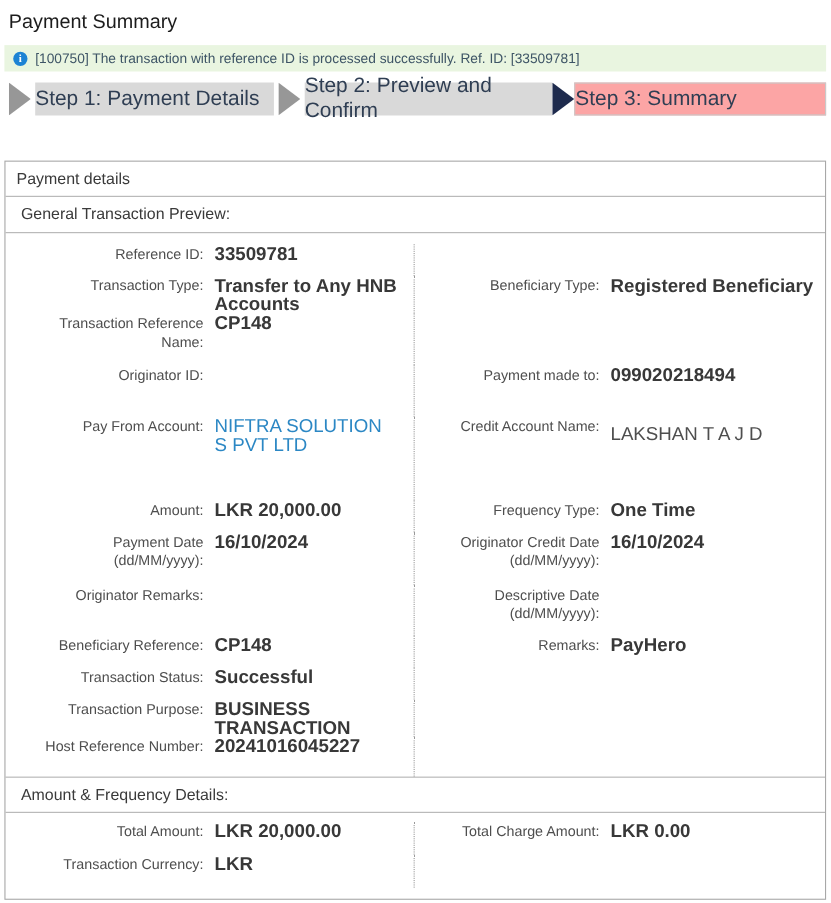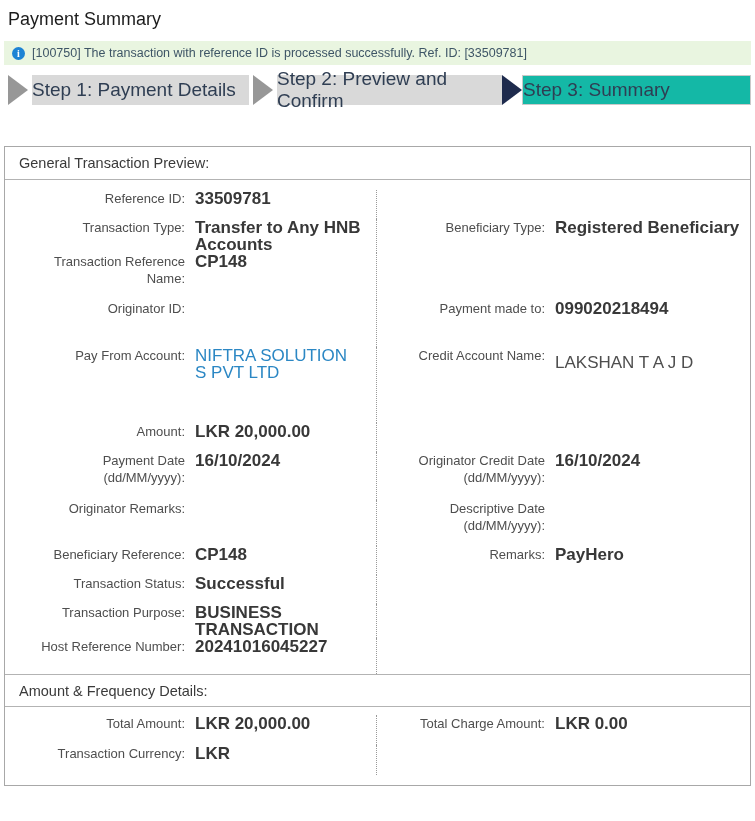--- a/index.html
+++ b/index.html
@@ -56,21 +56,21 @@
     flex:1;
     display:flex; align-items:center; justify-content:flex-start;
     font-size:19px;
     color:#2f3e53;
     background:#d9d9d9;
     margin-right:4px;
   }
   .step:nth-child(2) .step-bar { margin-right:0; }
   .step-active .chev { background:#1e2b4d; margin-right:0; }
   .step-active .step-bar {
-    background:#14b8a6;
+    background:#fca5a5;
     border:1px solid #c9c9c9;
     margin-right:0;
   }
   
   .panel {
     margin:41px 4px 0 4px;
     border:1px solid #a8a8a8;
     background:#fff;
   }
   .panel-title {
@@ -143,20 +143,21 @@
   </div>
   <div class="step step-active">
     <span class="chev"></span>
     <span class="step-bar">
         <span>Step 3: Summary</span>
       </span>
   </div>
 </div>
 
 <div class="panel">
+  <div class="panel-title">Payment details</div>
 
   <div class="section-title">General Transaction Preview:</div>
 
   <div class="fields">
 
     <div class="frow mh29">
       <div class="fcol left">
         <span class="lbl">Reference ID:</span>
         <span class="val">33509781</span>
       </div>
@@ -210,20 +211,24 @@
         <span class="lbl">Credit Account Name:</span>
         <span class="val plain offset">LAKSHAN T A J D</span>
       </div>
     </div>
 
     <div class="frow mh29">
       <div class="fcol left">
         <span class="lbl">Amount:</span>
         <span class="val">LKR 20,000.00</span>
       </div>
+      <div class="fcol right">
+        <span class="lbl">Frequency Type:</span>
+        <span class="val">One Time</span>
+      </div>
     </div>
 
     <div class="frow mh48">
       <div class="fcol left">
         <span class="lbl">Payment Date (dd/MM/yyyy):</span>
         <span class="val">16/10/2024</span>
       </div>
       <div class="fcol right">
         <span class="lbl">Originator Credit Date
 (dd/MM/yyyy):</span>

